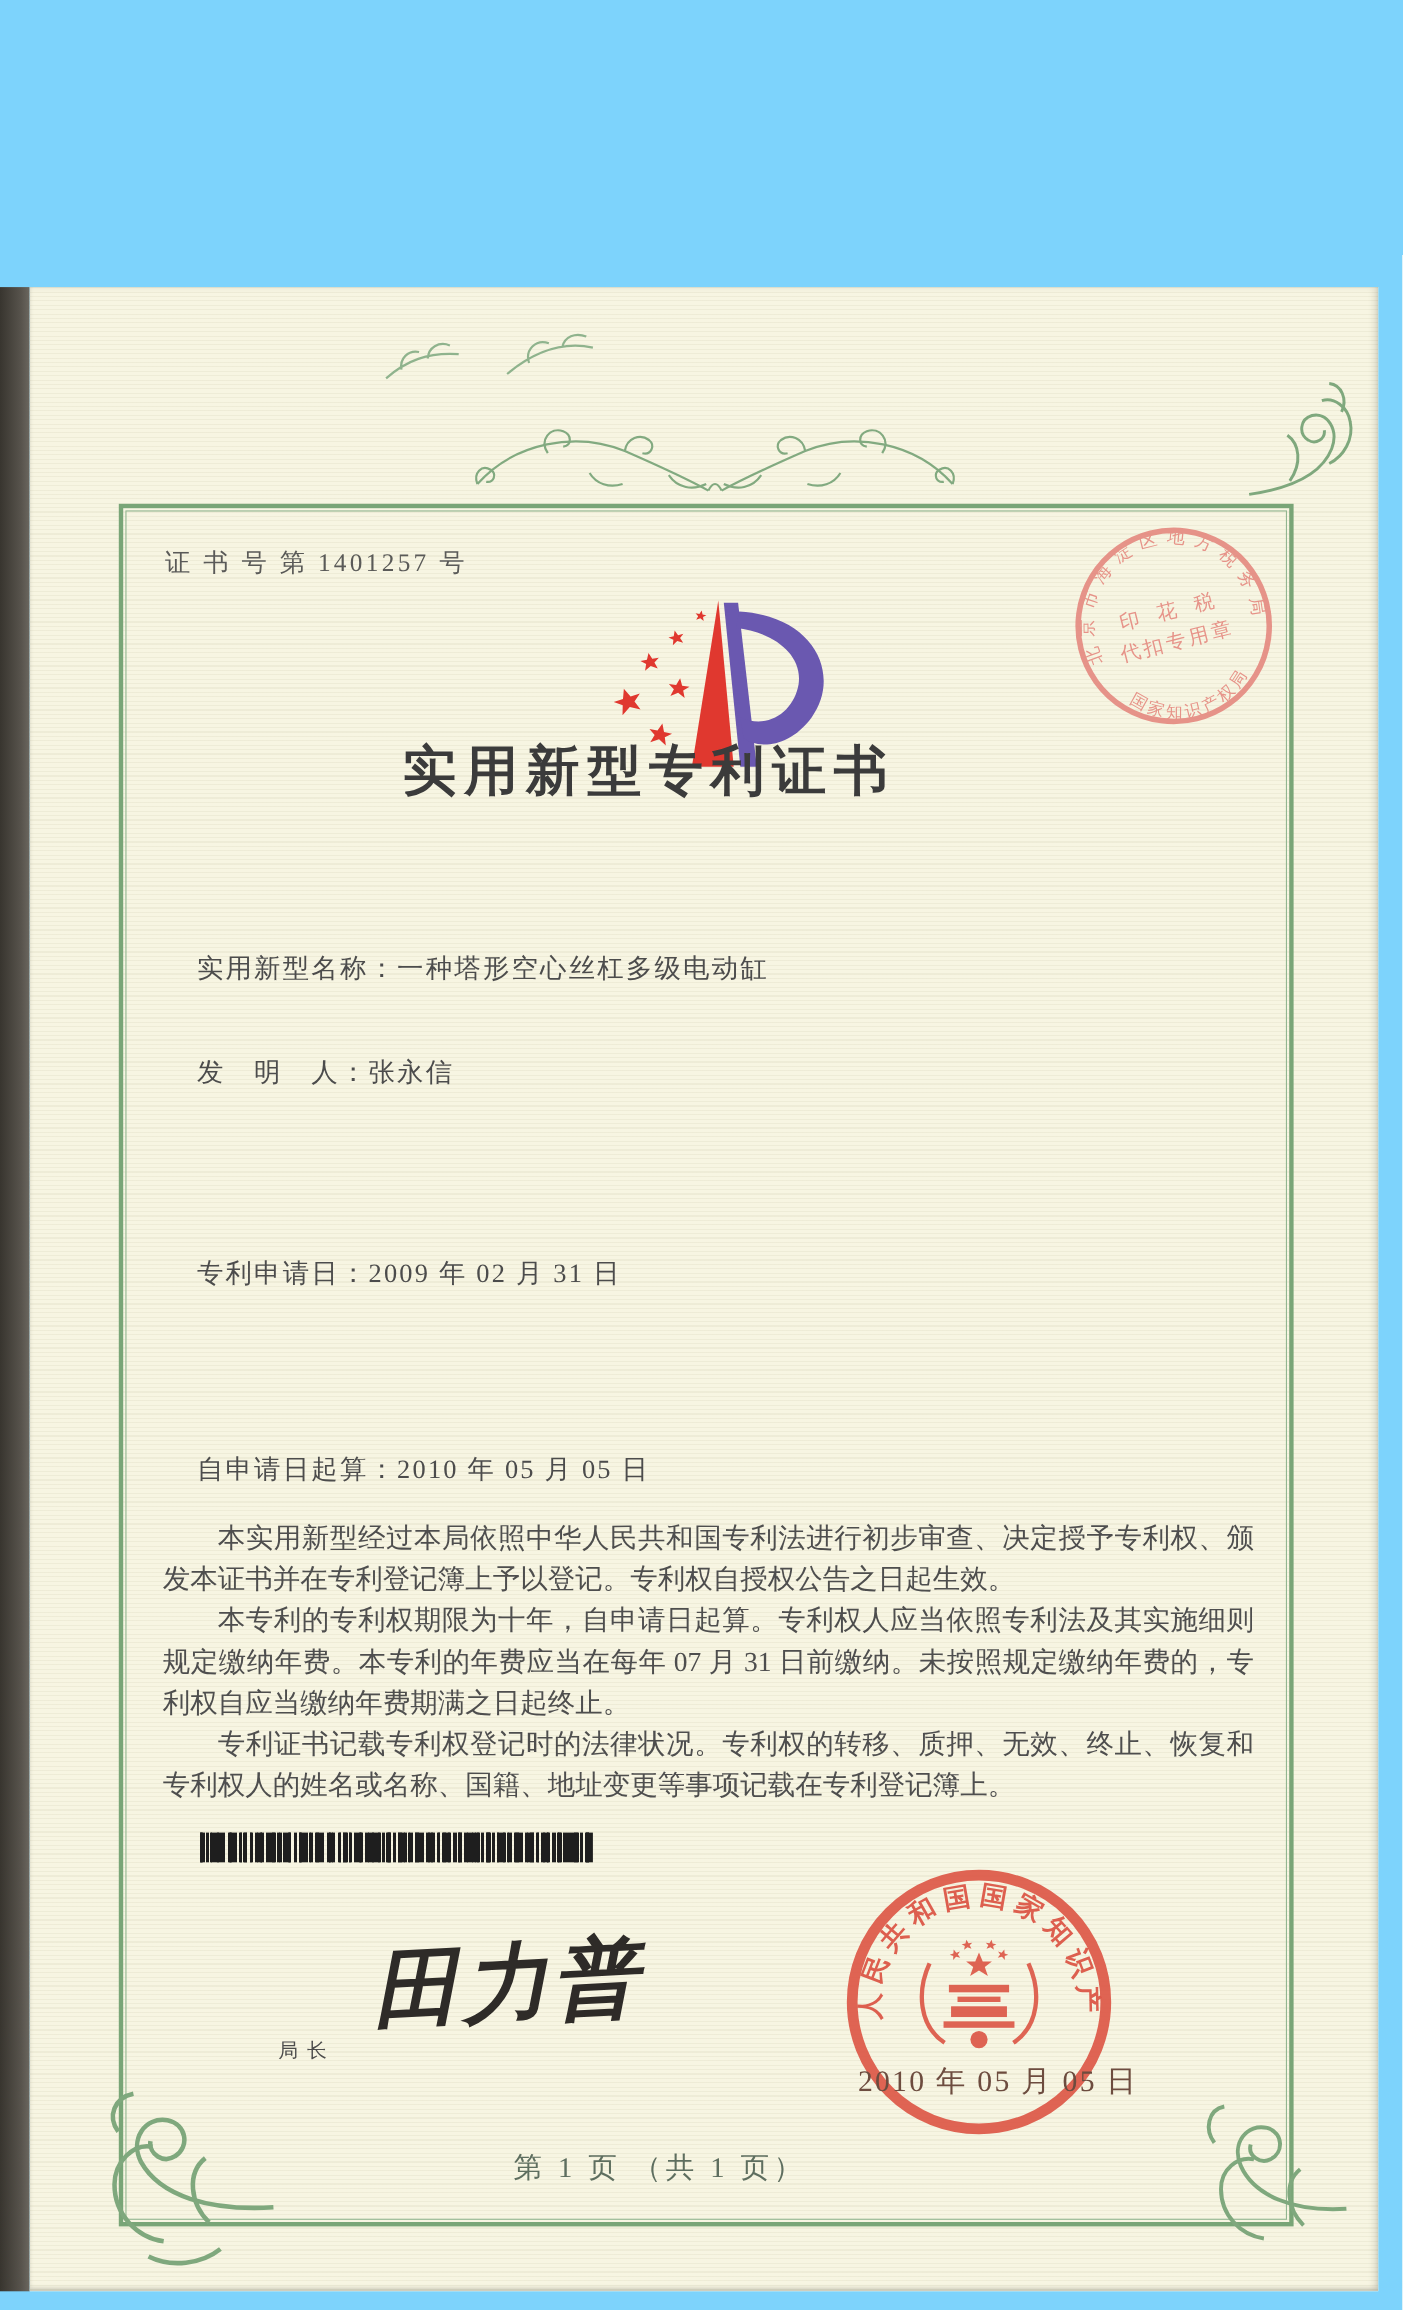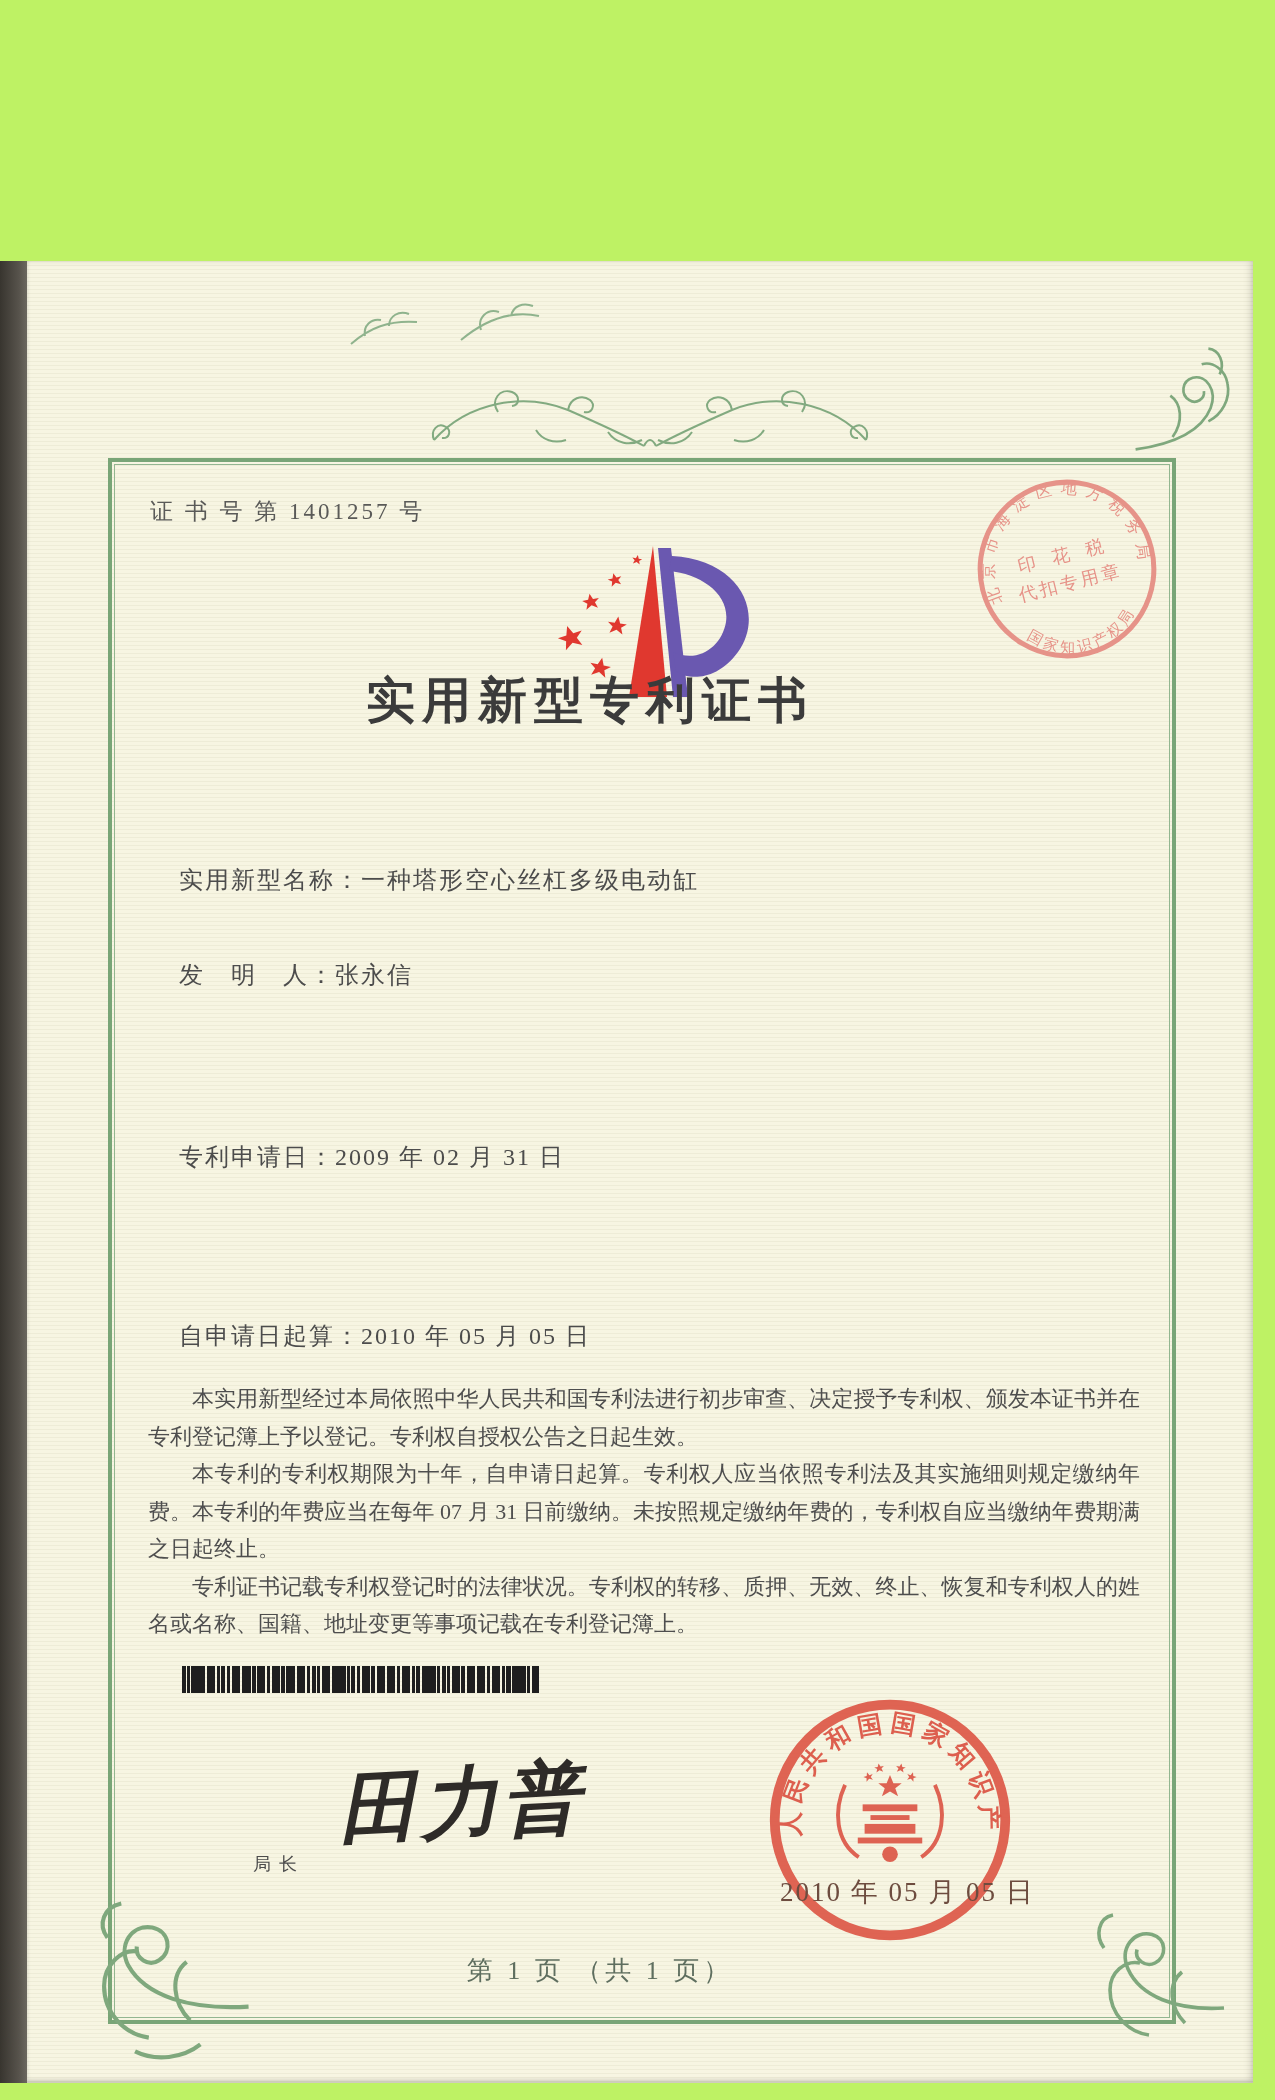--- a/index.html
+++ b/index.html
@@ -1,33 +1,33 @@
 <!DOCTYPE html>
 <html><head>
 <meta charset="utf-8">
 <style>
   html,body{margin:0;padding:0;background:#ffffff;}
-  .stage{position:relative;width:1275px;height:2100px;background:#bef264;overflow:hidden;
+  .stage{position:relative;width:1275px;height:2100px;background:#7dd3fc;overflow:hidden;
          font-family:"Liberation Serif","DejaVu Serif",serif;}
   .left-strip{position:absolute;left:0;top:261px;width:27px;height:1822px;
               background:linear-gradient(90deg,#38352f,#57534c 70%,#6b675f);}
   .paper{position:absolute;left:27px;top:261px;width:1226px;height:1822px;
          background-color:#f7f5e2;
          background-image:repeating-linear-gradient(180deg,rgba(215,212,186,.28) 0 1px,rgba(0,0,0,0) 1px 4px);
          box-shadow:inset -4px 0 6px rgba(0,0,0,.10), inset 0 -3px 4px rgba(0,0,0,.14);}
   .frame{position:absolute;left:108px;top:458px;width:1060px;height:1558px;
          border:4px solid #79a577;}
   .frame-inner{position:absolute;inset:2px;border:1px solid #92b690;}
   .abs{position:absolute;}
   .cert-number{left:150px;top:496px;font-size:23px;color:#5a5a58;letter-spacing:3px;}
   .title{left:160px;top:668px;width:860px;text-align:center;font-size:49px;font-weight:600;
          color:#3b3b3b;letter-spacing:7px;}
   .field-row{left:152px;font-size:24px;color:#4c4c4c;letter-spacing:2px;white-space:nowrap;margin-left:27px;}
   .f0{top:864px}.f1{top:959px}.f2{top:1046px}.f3{top:1141px}.f4{top:1233px}.f5{top:1320px}
-  .paras{left:148px;top:1380px;width:992px;font-size:22px;line-height:37.5px;color:#4e4e4e;
+  .paras{left:148px;top:1380px;width:992px;font-size:25px;line-height:37.5px;color:#4e4e4e;
          text-align:justify;}
   .paras p{margin:0;text-indent:2em;}
   .barcode{left:182px;top:1666px;width:357px;height:27px;
     background-image:
       repeating-linear-gradient(90deg,#1e1e1e 0 3px,rgba(0,0,0,0) 3px 5px),
       repeating-linear-gradient(90deg,#1e1e1e 0 2px,rgba(0,0,0,0) 2px 9px),
       repeating-linear-gradient(90deg,#1e1e1e 0 4px,rgba(0,0,0,0) 4px 13px),
       repeating-linear-gradient(90deg,rgba(0,0,0,0) 0 11px,#f7f5e2 11px 14px);}
   .director{left:253px;top:1852px;font-size:18px;color:#4c4c4c;letter-spacing:8px;}
   .signature{left:338px;top:1752px;font-size:78px;font-style:italic;font-weight:bold;

